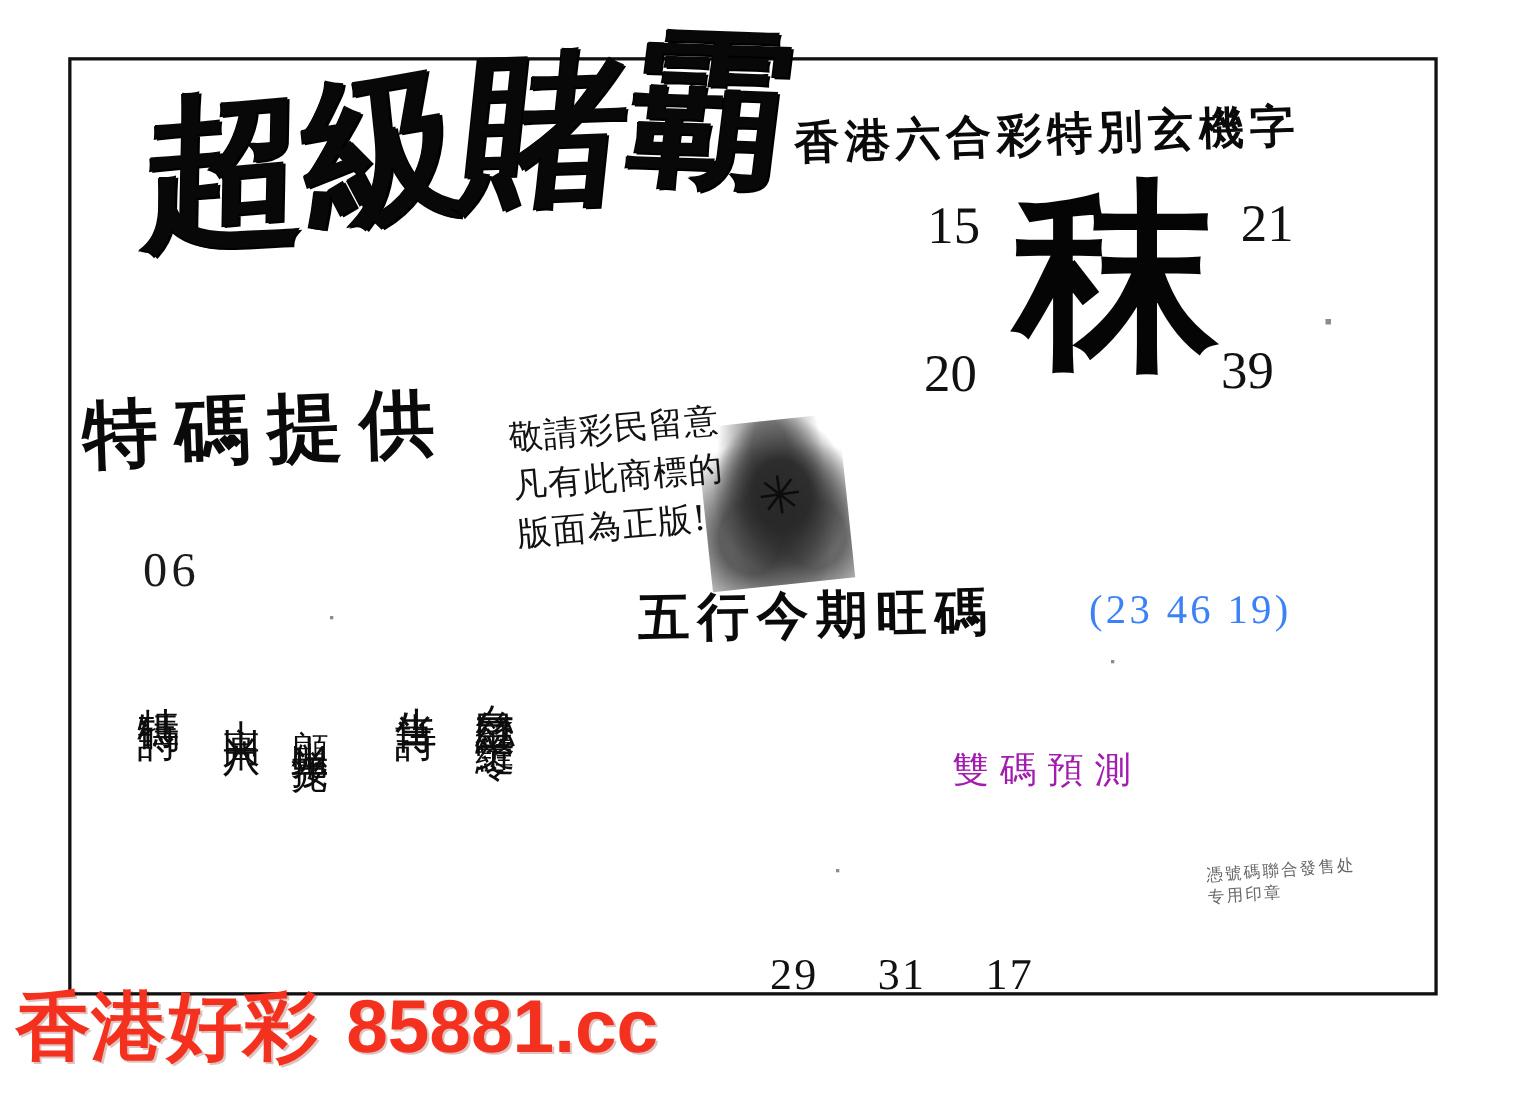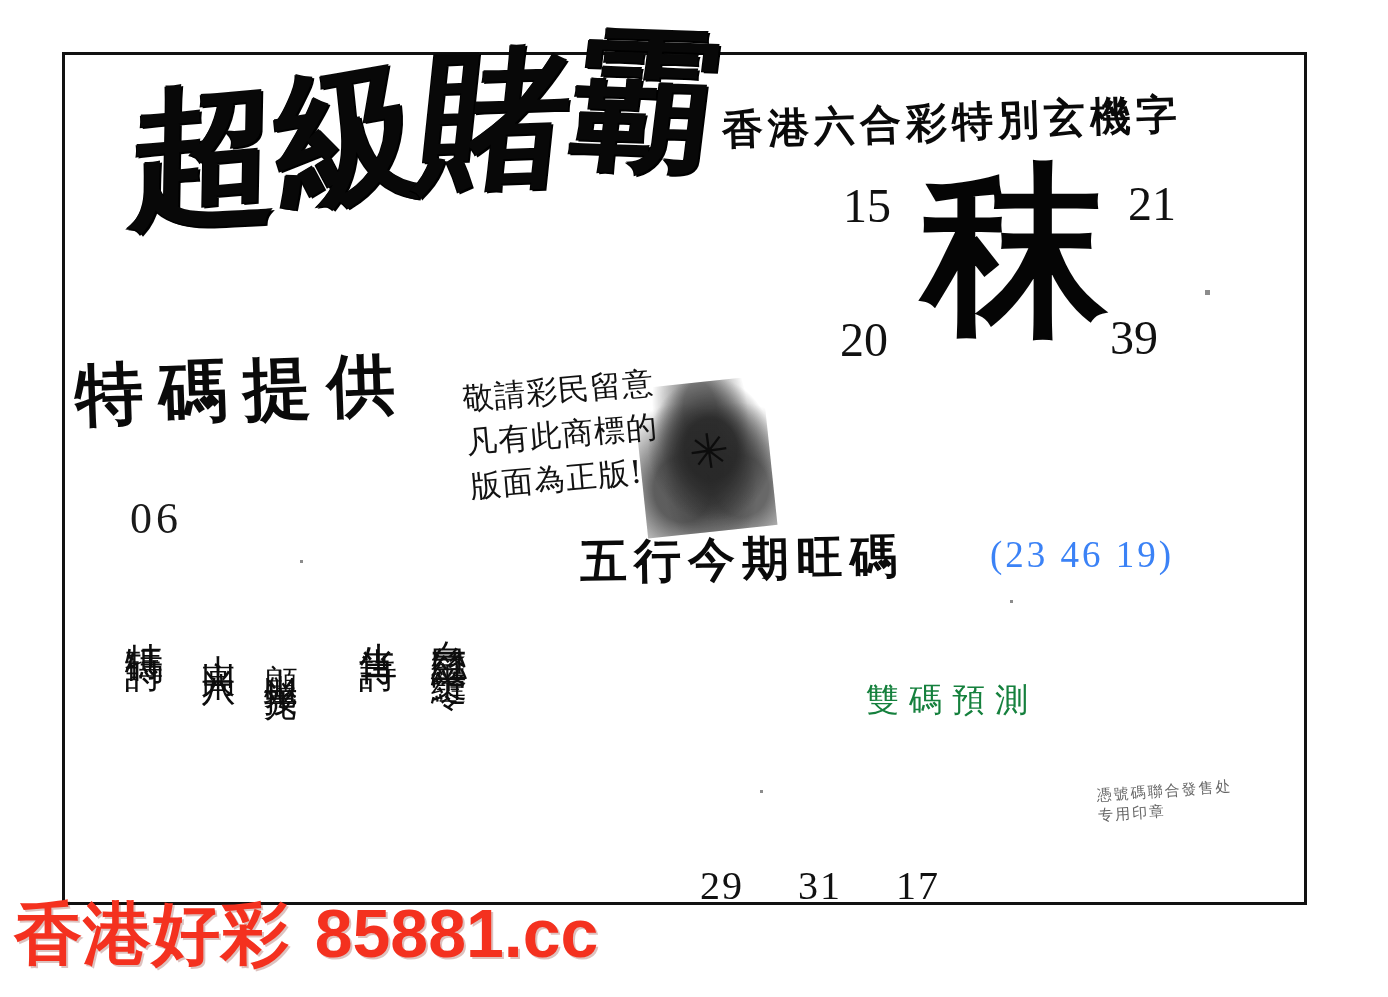--- a/index.html
+++ b/index.html
@@ -217,21 +217,21 @@
   }
 
   
   #double-title {
     position: absolute;
     left: 866px;
     top: 678px;
     font-size: 33px;
     font-family: "DejaVu Serif", serif;
     letter-spacing: 10px;
-    color: #15803d;
+    color: #a21caf;
     white-space: nowrap;
   }
 
   
   #bottom-nums {
     position: absolute;
     left: 700px;
     top: 862px;
     font-size: 40px;
     font-family: "Liberation Serif", serif;

